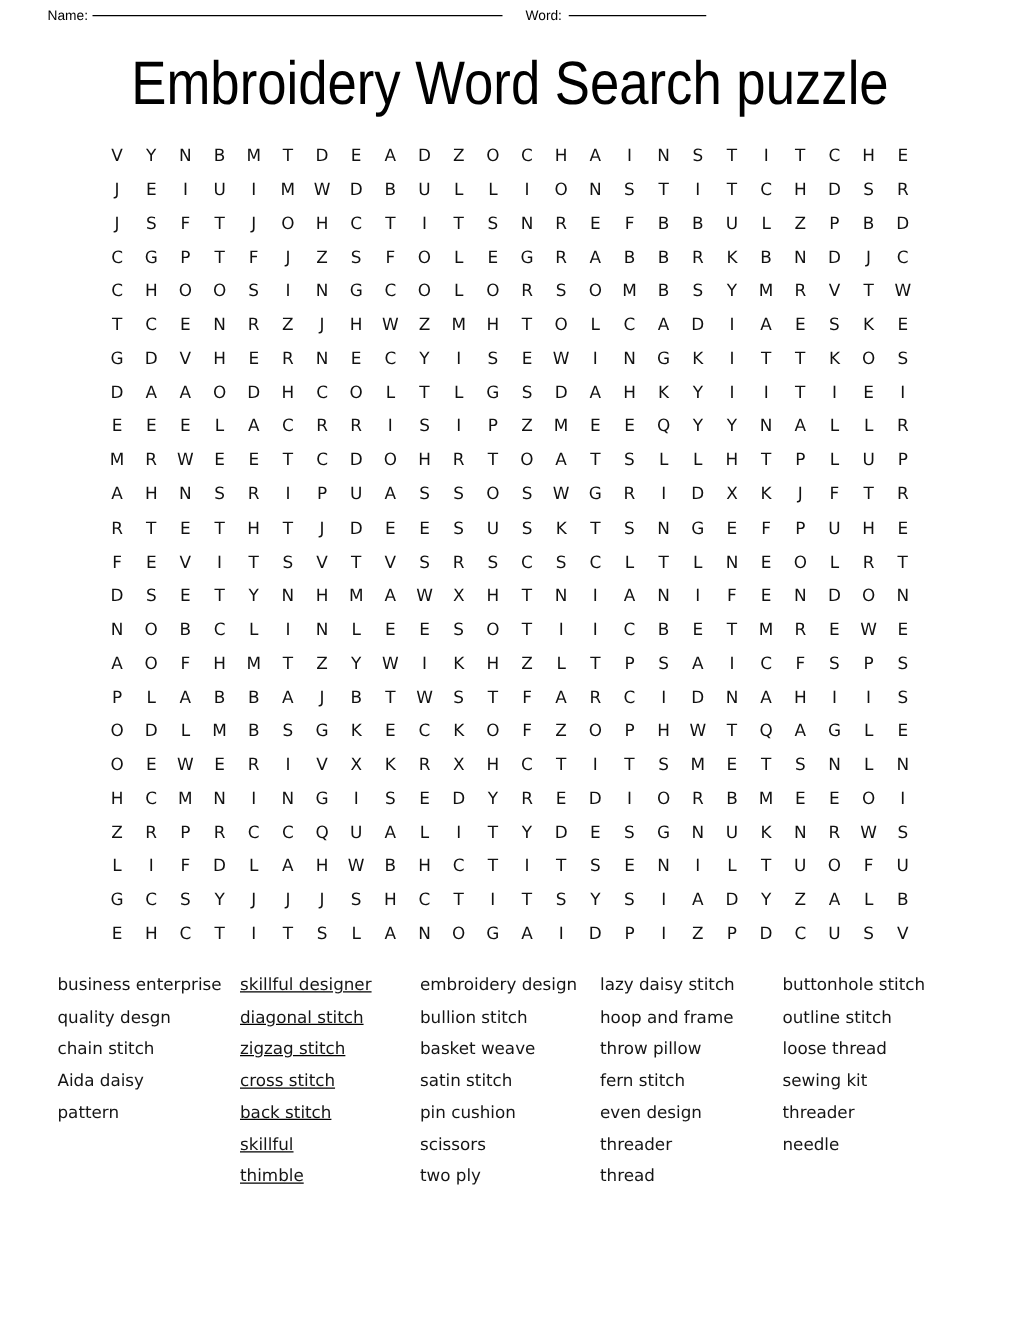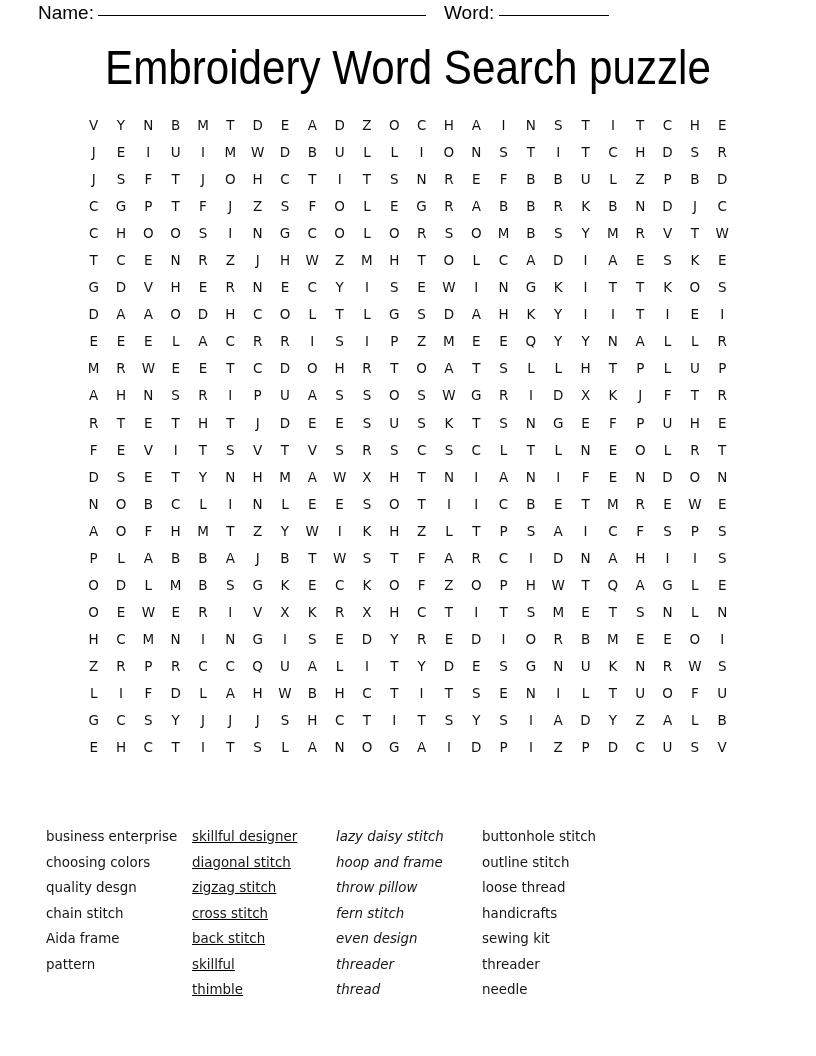--- a/index.html
+++ b/index.html
@@ -19,21 +19,21 @@
   
   .header-line {
     position: absolute;
     top: 0px;
     left: 0px;
     width: 730px;
     height: 26px;
     display: flex;
     align-items: baseline;
     font-family: "Liberation Sans", sans-serif;
-    font-size: 19px;
+    font-size: 11px;
     line-height: 26px;
     white-space: pre;
   }
   .hdr-name-label {
     margin-left: 38px;
   }
   .hdr-rule {
     display: inline-block;
     border-bottom: 1.2px solid #000;
     height: 0;
@@ -89,26 +89,25 @@
     position: absolute;
     top: 776px;
     left: 46px;
     width: 740px;
     display: flex;
     align-items: flex-start;
   }
   .word-col {
     display: flex;
     flex-direction: column;
-    margin-top: 48px;
   }
   .word-col.c0 { width: 146px; }
   .word-col.c1 { width: 144px; text-decoration: underline; }
   .word-col.c2 { width: 144px; }
-  .word-col.c3 { width: 146px; font-style: italic; }
+  .word-col.c3 { width: 146px; }
   .word-col.c4 { width: 160px; justify-content: flex-end; }
   .word-item {
     font-family: "DejaVu Sans", sans-serif;
     font-size: 13.4px;
     line-height: 25.5px;
     height: 25.5px;
     color: #151515;
     white-space: nowrap;
   }
 </style>
@@ -747,46 +746,53 @@
       <div class="grid-cell">C</div>
       <div class="grid-cell">U</div>
       <div class="grid-cell">S</div>
       <div class="grid-cell">V</div>
     </div>
   </div>
 
 <div class="wordlist" id="word-list">
     <div class="word-col c0">
       <div class="word-item">business enterprise</div>
-      <div class="word-item">choosing colors</div>
       <div class="word-item">quality desgn</div>
       <div class="word-item">chain stitch</div>
-      <div class="word-item">Aida frame</div>
+      <div class="word-item">Aida daisy</div>
       <div class="word-item">pattern</div>
     </div>
     <div class="word-col c1">
       <div class="word-item">skillful designer</div>
       <div class="word-item">diagonal stitch</div>
       <div class="word-item">zigzag stitch</div>
       <div class="word-item">cross stitch</div>
       <div class="word-item">back stitch</div>
       <div class="word-item">skillful</div>
       <div class="word-item">thimble</div>
     </div>
+    <div class="word-col c2">
+      <div class="word-item">embroidery design</div>
+      <div class="word-item">bullion stitch</div>
+      <div class="word-item">basket weave</div>
+      <div class="word-item">satin stitch</div>
+      <div class="word-item">pin cushion</div>
+      <div class="word-item">scissors</div>
+      <div class="word-item">two ply</div>
+    </div>
     <div class="word-col c3">
       <div class="word-item">lazy daisy stitch</div>
       <div class="word-item">hoop and frame</div>
       <div class="word-item">throw pillow</div>
       <div class="word-item">fern stitch</div>
       <div class="word-item">even design</div>
       <div class="word-item">threader</div>
       <div class="word-item">thread</div>
     </div>
     <div class="word-col c4">
       <div class="word-item">buttonhole stitch</div>
       <div class="word-item">outline stitch</div>
       <div class="word-item">loose thread</div>
-      <div class="word-item">handicrafts</div>
       <div class="word-item">sewing kit</div>
       <div class="word-item">threader</div>
       <div class="word-item">needle</div>
     </div>
   </div>
 
 </body></html>

